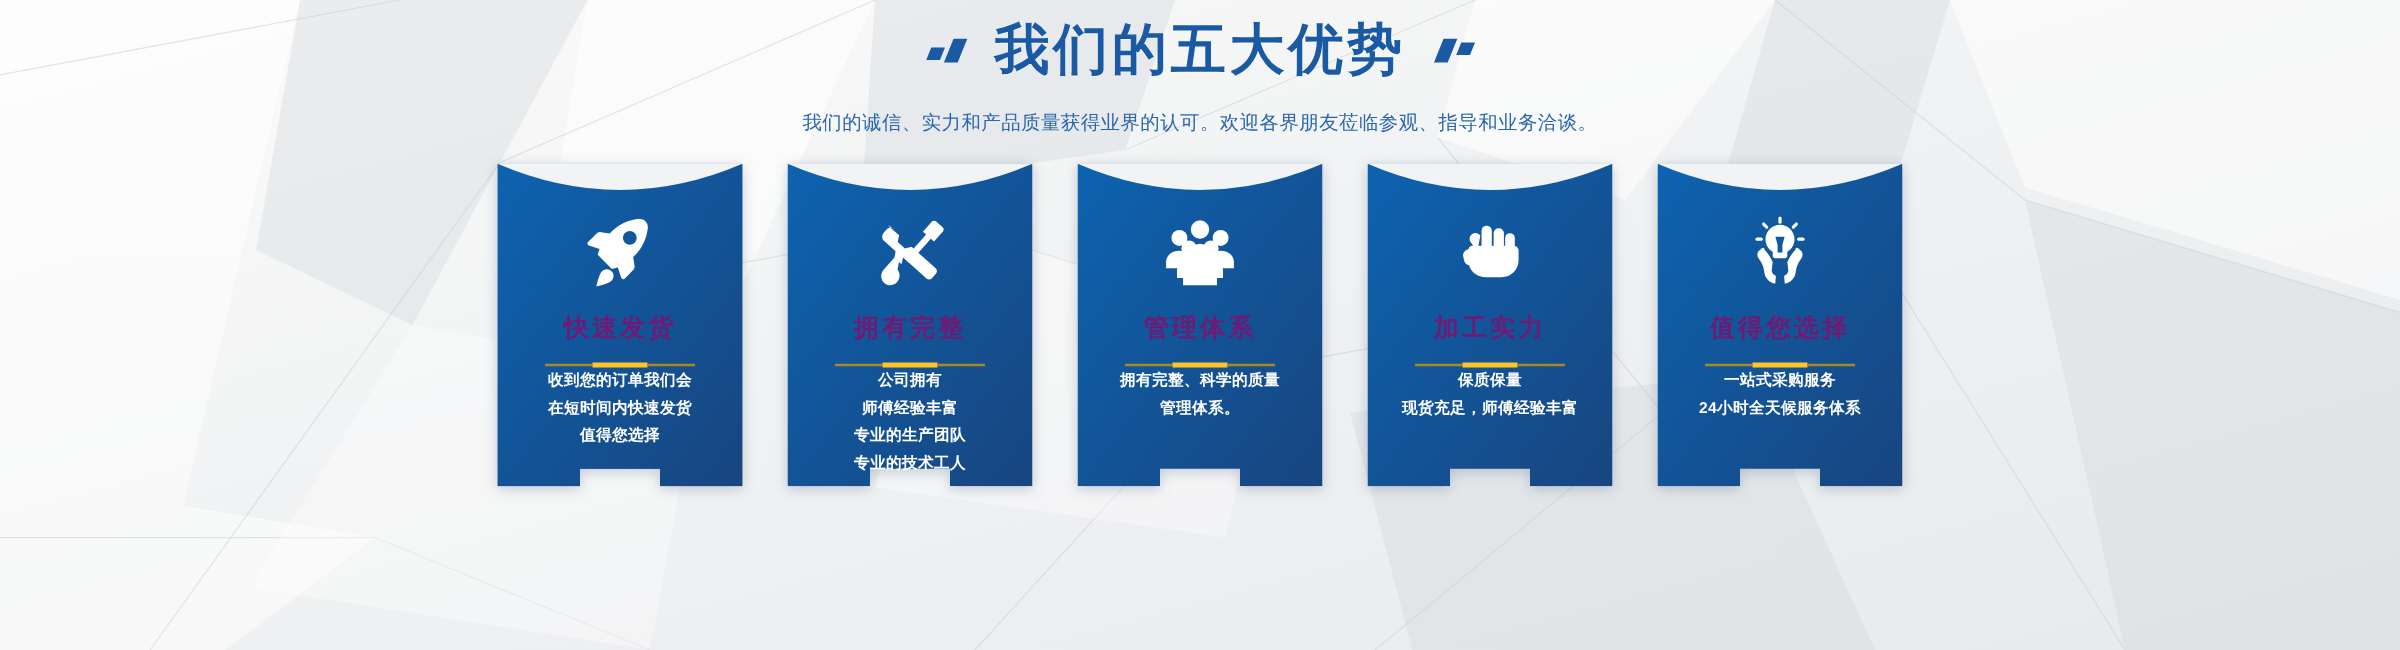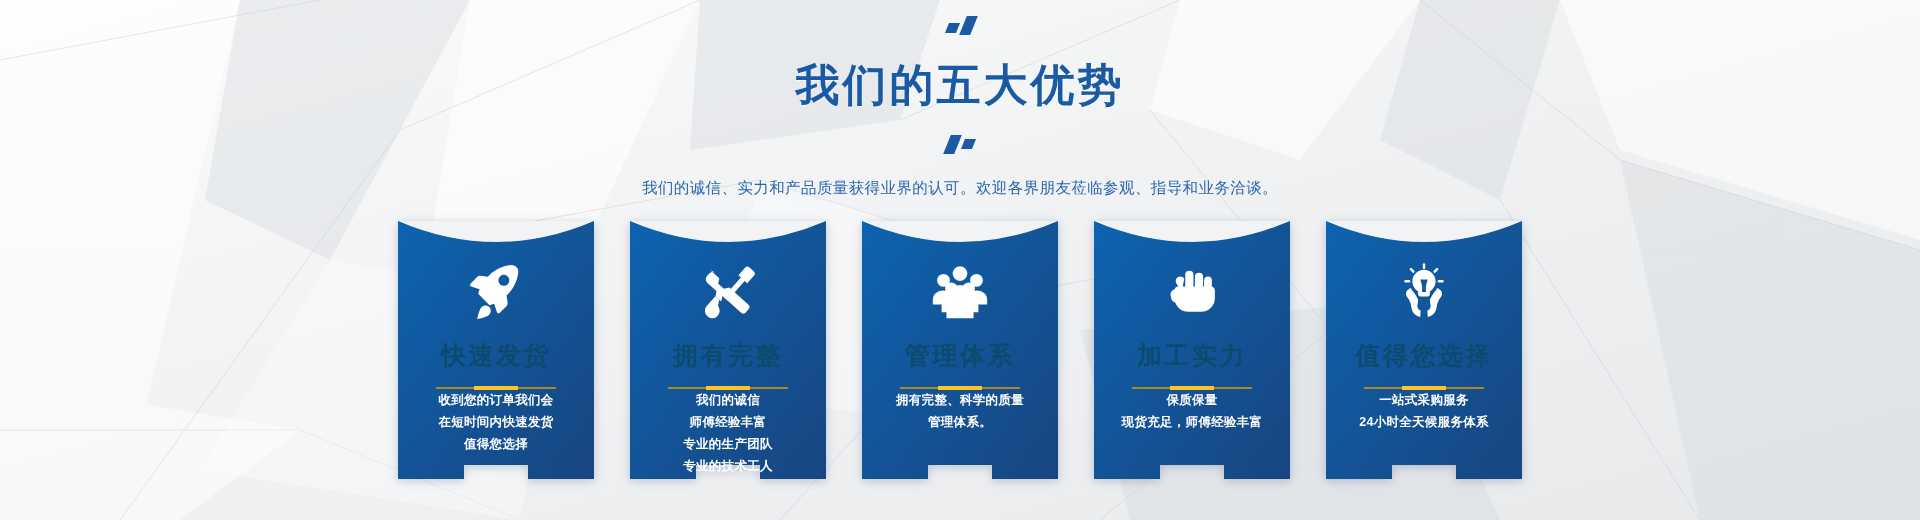--- a/index.html
+++ b/index.html
@@ -11,21 +11,21 @@
     position:relative;
   }
 
   
   #bg { position:absolute; inset:0; z-index:0; }
 
   
   .header { position:relative; z-index:2; text-align:center; padding-top:16px; }
 
   .title-row {
-    display:flex; align-items:center; justify-content:center; gap:26px;flex-direction:column;
+    display:flex; align-items:center; justify-content:center; gap:26px;
   }
   .title-text {
     font-size:44px; font-weight:bold; color:#1a5aa4;
     letter-spacing:3px; line-height:1.1;
     text-shadow:0 1px 0 rgba(255,255,255,.6);
   }
   .deco { display:flex; align-items:center; gap:5px; }
   .deco i {
     display:block; width:11px; height:19px; background:#1a5aa4;
     transform:skewX(-22deg);
@@ -57,22 +57,22 @@
   .card-shape { position:absolute; inset:0; z-index:0; }
   .card-inner {
     position:relative; z-index:1;
     display:flex; flex-direction:column; align-items:center;
     padding-top:40px;
   }
   .icon { width:62px; height:62px; display:block; }
   .icon svg { width:100%; height:100%; display:block; fill:#fff; }
   .card-title {
     margin-top:16px;
-    font-size:25px; font-weight:bold; letter-spacing:2.5px;
-    color:#0c4a6e;
+    font-size:20px; font-weight:bold; letter-spacing:2.5px;
+    color:#701a75;
   }
   .divider {
     margin-top:14px; width:120px; height:4px; position:relative;
     display:flex; align-items:center;
   }
   .divider .side {
     flex:1 1 auto; height:2px; background:#a98a22;
   }
   .divider .mid {
     width:44px; height:4px; background:#ffc426; flex:0 0 auto;
@@ -197,21 +197,21 @@
           <path d="M13.6 9.4l9.4 8.4-1.1 5.6 5.9 5.3 5.5-1.4 19.9 17.8c1.3 1.2 1.4 3.2.2 4.5l-3.3 3.7c-1.2 1.3-3.2 1.4-4.5.2L26.3 36.2l-1.3 5.6-5.9-5.3 1-5.5-9.4-8.4c-2-1.8-2.2-4.9-.4-7l2.3-2.6c1.8-2.1 4.9-2.3 7-.5z"></path>
         </svg>
       </span>
       <div class="card-title">拥有完整</div>
       <div class="divider">
         <span class="side"></span>
           <span class="mid"></span>
           <span class="side"></span>
       </div>
       <div class="card-desc">
-        <div>我们的诚信</div>
+        <div>公司拥有</div>
         <div>师傅经验丰富</div>
         <div>专业的生产团队</div>
         <div>专业的技术工人</div>
       </div>
     </div>
   </div>
 
   <div class="card">
     <svg class="card-shape" viewBox="0 0 196 258" preserveAspectRatio="none">
       <defs>

